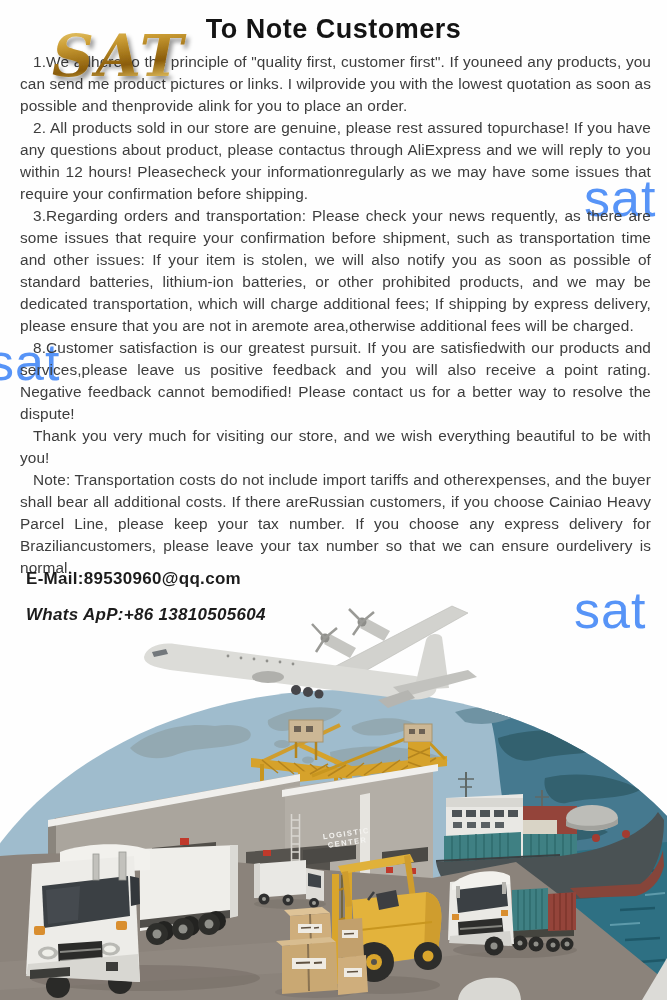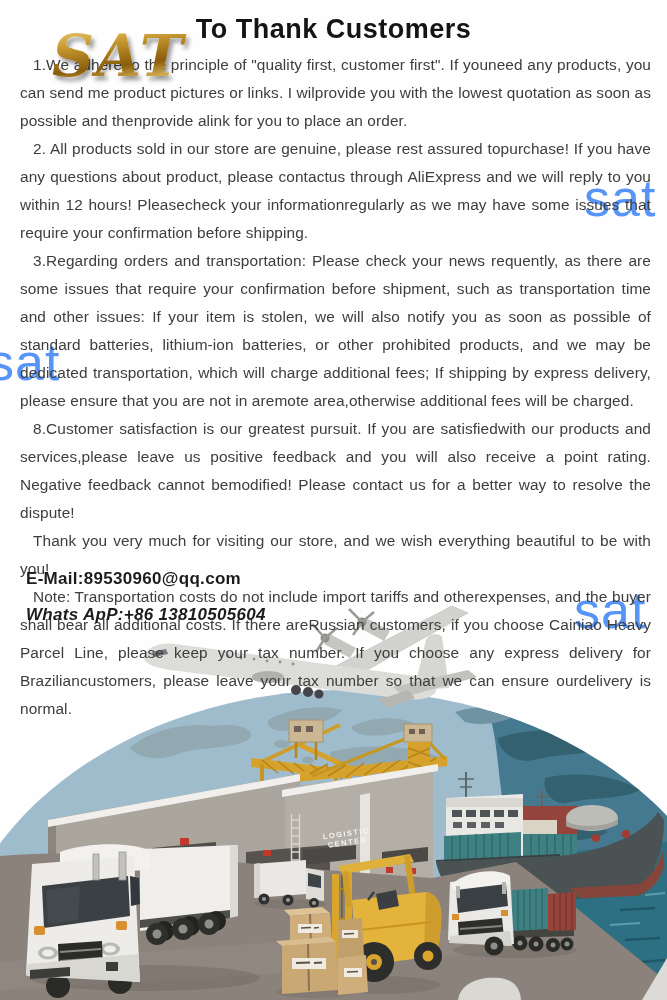--- a/index.html
+++ b/index.html
@@ -3,21 +3,21 @@
 <meta charset="utf-8">
 <style>
   html,body{margin:0;padding:0;background:#ffffff;}
   .page{position:relative;width:667px;height:1000px;background:#fefefe;overflow:hidden;
         font-family:"Liberation Sans",sans-serif;}
   .page-title{position:absolute;top:14px;left:0;width:100%;text-align:center;margin:0;
         font-size:27px;font-weight:bold;color:#141414;letter-spacing:.5px;}
   .logo-svg{position:absolute;left:46px;top:10px;z-index:3;}
   .notice-text{position:absolute;top:51px;left:0;width:667px;box-sizing:border-box;
         padding:0 16px 0 20px;z-index:2;}
-  .notice-text p{margin:0;font-size:15.4px;line-height:28px;color:#3d3d3d;
+  .notice-text p{margin:0;font-size:15.4px;line-height:22px;color:#3d3d3d;
         text-align:justify;text-indent:13px;letter-spacing:.1px;}
   .watermark{position:absolute;font-size:52px;color:#3b82f6;opacity:.85;z-index:1;
         font-family:"Liberation Sans",sans-serif;letter-spacing:1px;}
   .wm-1{left:584px;top:168px;}
   .wm-2{left:-12px;top:332px;}
   .wm-3{left:574px;top:580px;}
   .contact-line{position:absolute;left:26px;font-size:17px;font-weight:bold;color:#1c1c1c;
         letter-spacing:.3px;z-index:2;}
   .contact-email{top:569px;}
   .contact-whatsapp{top:605px;font-style:italic;}
@@ -36,21 +36,21 @@
         <stop offset="0.72" stop-color="#8a5c0a"></stop>
         <stop offset="1" stop-color="#e9c765"></stop>
       </linearGradient>
       <filter id="logoShadow" x="-30%" y="-30%" width="170%" height="170%">
         <feDropShadow dx="3" dy="4" stdDeviation="2" flood-color="#000000" flood-opacity="0.4"></feDropShadow>
       </filter>
     </defs>
     <text x="6" y="66" font-family="DejaVu Serif, serif" font-size="58" font-weight="bold" font-style="italic" letter-spacing="2" fill="url(#goldGrad)" filter="url(#logoShadow)">SAT</text>
   </svg>
 
-  <h1 class="page-title">To Thank Customers</h1>
+  <h1 class="page-title">To Note Customers</h1>
 
   <div class="watermark wm-1">sat</div>
   <div class="watermark wm-2">sat</div>
   <div class="watermark wm-3">sat</div>
 
   <div class="notice-text">
     <p>1.We adhere to the principle of "quality first, customer first". If youneed any products, you can send me product pictures or links. I wilprovide you with the lowest quotation as soon as possible and thenprovide alink for you to place an order.</p>
     <p>2. All products sold in our store are genuine, please rest assured topurchase! If you have any questions about product, please contactus through AliExpress and we will reply to you within 12 hours! Pleasecheck your informationregularly as we may have some issues that require your confirmation before shipping.</p>
     <p>3.Regarding orders and transportation: Please check your news requently, as there are some issues that require your confirmation before shipment, such as transportation time and other issues: If your item is stolen, we will also notify you as soon as possible of standard batteries, lithium-ion batteries, or other prohibited products, and we may be dedicated transportation, which will charge additional fees;  If shipping by express delivery, please ensure that you are not in aremote area,otherwise additional fees will be charged.</p>
     <p>8.Customer satisfaction is our greatest pursuit. If you are satisfiedwith our products and services,please leave us positive feedback and you will also receive a point rating. Negative feedback cannot bemodified! Please contact us for a better way to resolve the dispute!</p>

